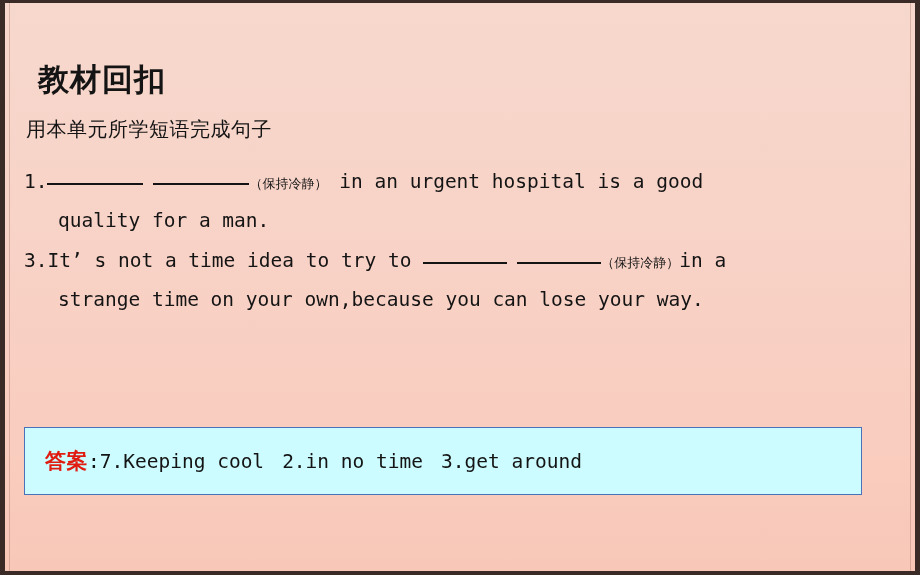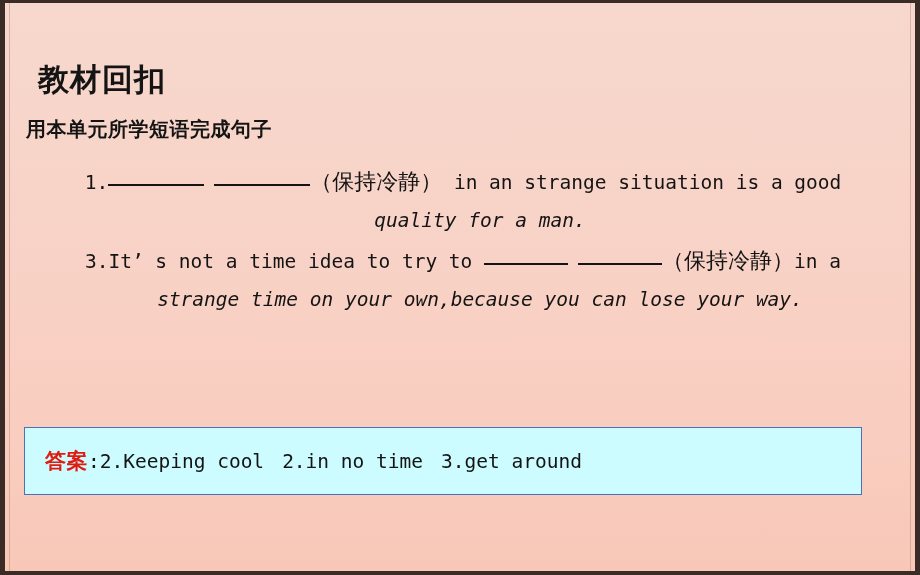--- a/index.html
+++ b/index.html
@@ -50,42 +50,41 @@
   }
   .rule-left  { left: 9px; }
   .rule-right { right: 9px; }
 
   .content {
     position: absolute;
     left: 0; top: 0;
     width: 920px;
     height: 575px;
     z-index: 10;
-    text-align: center;
   }
 
   
   .title {
     position: absolute;
     left: 38px;
     top: 62px;
     font-family: "DejaVu Sans", "Liberation Sans", sans-serif;
     font-weight: bold;
     font-size: 31px;
     line-height: 1.1;
     color: #141414;
     letter-spacing: 1px;
     white-space: nowrap;
   }
   .subtitle {
     position: absolute;
     left: 26px;
     top: 118px;
     font-family: "DejaVu Sans", "Liberation Sans", sans-serif;
-    font-weight: bold;
+    font-weight: normal;
     font-size: 20px;
     line-height: 1.15;
     color: #141414;
     letter-spacing: 0.5px;
     white-space: nowrap;
   }
 
   
   .questions {
     position: absolute;
@@ -99,42 +98,42 @@
   .q {
     display: block;
     margin-bottom: 1px;
   }
   .q-line {
     display: block;
     white-space: nowrap;
     line-height: 39px;
     height: 39px;
   }
-  .q-line.indent { padding-left: 34px; font-style: italic; }
+  .q-line.indent { padding-left: 34px; }
 
   
   .qnum { letter-spacing: 0; }
 
   
   .blank {
     display: inline-block;
     border-bottom: 2.4px solid #141414;
     vertical-align: 3px;
     height: 0;
   }
   .blank.w-long  { width: 96px; }
   .blank.w-med   { width: 84px; }
   .blank.w-short { width: 52px; }
   .blank.w-tiny  { width: 34px; }
   .gap-sm { display: inline-block; width: 10px; }
 
   
   .cn {
     font-family: "DejaVu Sans", "Liberation Sans", sans-serif;
-    font-size: 22px;
+    font-size: 13px;
     letter-spacing: 0;
   }
 
   
   .answer-box {
     position: absolute;
     left: 24px;
     top: 427px;
     width: 838px;
     height: 68px;
@@ -175,27 +174,27 @@
   <div class="rule rule-right"></div>
 
   <div class="content">
 
     <div class="title">教材回扣</div>
 
     <div class="subtitle">用本单元所学短语完成句子</div>
 
     <div class="questions" id="questions">
         <div class="q">
-          <div class="q-line"><span class="qnum">1.</span><span class="blank w-long"></span><span class="gap-sm"></span><span class="blank w-long"></span><span class="cn">（保持冷静）</span><span> in an strange situation is a good</span></div>
+          <div class="q-line"><span class="qnum">1.</span><span class="blank w-long"></span><span class="gap-sm"></span><span class="blank w-long"></span><span class="cn">（保持冷静）</span><span> in an urgent hospital is a good</span></div>
           <div class="q-line indent"><span>quality for a man.</span></div>
         </div>
         <div class="q">
           <div class="q-line"><span class="qnum">3.</span><span>It’ s not a time idea to try to </span><span class="blank w-med"></span><span class="gap-sm"></span><span class="blank w-med"></span><span class="cn">（保持冷静）</span><span>in a</span></div>
           <div class="q-line indent"><span>strange time on your own,because you can lose your way.</span></div>
         </div>
       </div>
 
     <div class="answer-box">
-      <div class="answer-inner" id="answer-inner"><span class="answer-label">答案</span><span class="answer-sep">:</span><span>2.Keeping cool</span><span class="ans-gap"></span><span>2.in no time</span><span class="ans-gap"></span><span>3.get around</span></div>
+      <div class="answer-inner" id="answer-inner"><span class="answer-label">答案</span><span class="answer-sep">:</span><span>7.Keeping cool</span><span class="ans-gap"></span><span>2.in no time</span><span class="ans-gap"></span><span>3.get around</span></div>
     </div>
 
   </div>
 </div>
 
 </body></html>

